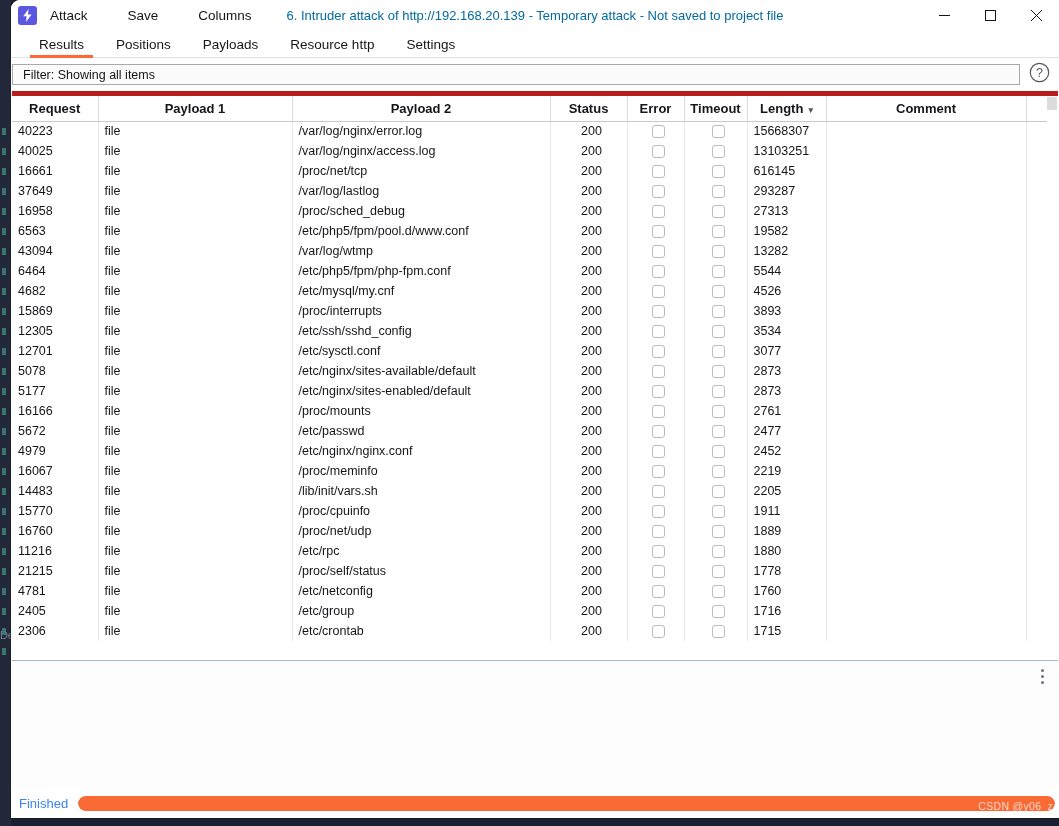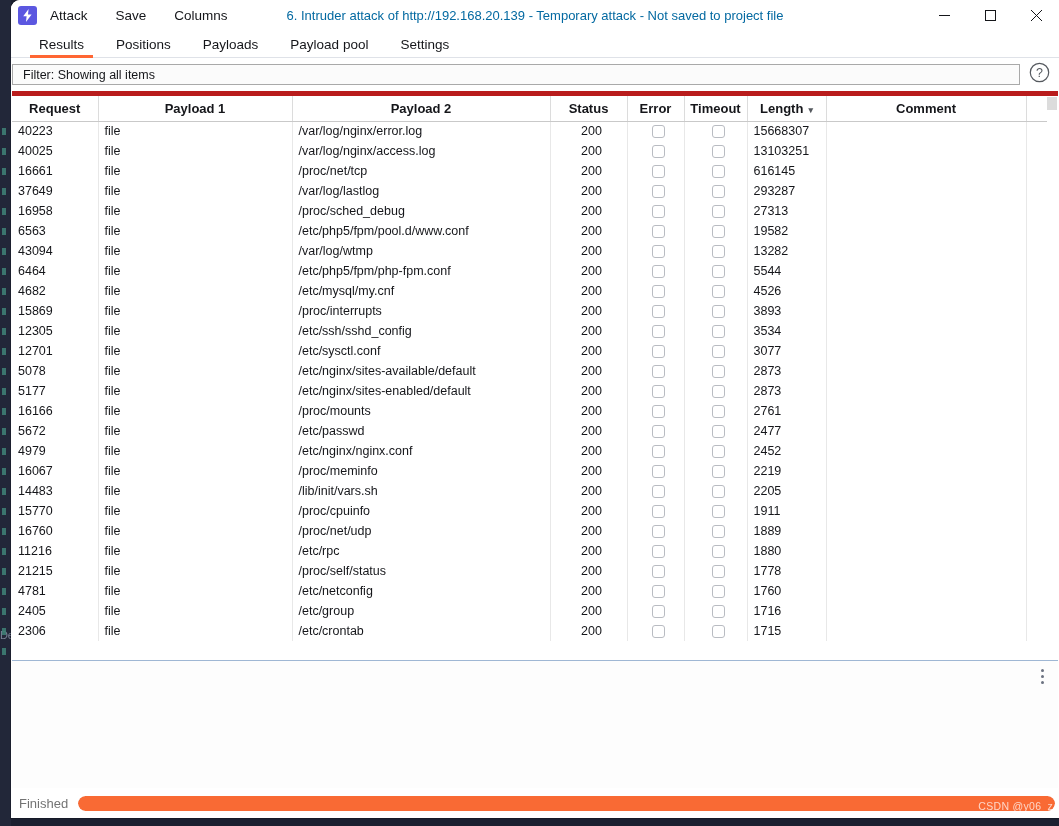--- a/index.html
+++ b/index.html
@@ -64,21 +64,21 @@
     margin-left: 7px;
     border-radius: 3px;
     background: #5b57e0;
     display: flex; align-items: center; justify-content: center;
     flex: none;
   }
   .app-icon svg { display: block; }
   .menu {
     display: flex; align-items: center;
     margin-left: 13px;
-    gap: 28px;
+    gap: 40px;
   }
   .menu-item {
     font-size: 13.5px;
     color: #15161a;
     cursor: default;
     line-height: 31px;
     white-space: nowrap;
   }
   #title-text {
     position: absolute;
@@ -261,21 +261,21 @@
     position: absolute;
     left: 0; bottom: 0;
     width: 1048px; height: 30px;
     background: #ffffff;
     display: flex;
     align-items: center;
     padding: 0 4px 0 8px;
   }
   #status-label {
     font-size: 13px;
-    color: #737373;
+    color: #3b82f6;
     margin-right: 10px;
     white-space: nowrap;
   }
   #progress-track {
     flex: 1;
     height: 15px;
     border-radius: 8px;
     background: #eceef2;
     overflow: hidden;
     position: relative;
@@ -371,21 +371,21 @@
             </svg>
         </span>
       </div>
     </div>
   </div>
 
   <div id="tabbar">
     <div class="tab active">Results</div>
     <div class="tab">Positions</div>
     <div class="tab">Payloads</div>
-    <div class="tab">Payload pool</div>
+    <div class="tab">Resource http</div>
     <div class="tab">Settings</div>
   </div>
 
   <div id="filterrow">
     <div id="filterbar">Filter: Showing all items</div>
     <div id="help-btn">
       <span>
         <svg width="21" height="21" viewBox="0 0 21 21">
           <circle cx="10.5" cy="10.5" r="9.2" fill="none" stroke="#55595f" stroke-width="1.2"></circle>
           <text x="10.5" y="15" text-anchor="middle" font-size="12.5" fill="#55595f" font-family="Liberation Sans, sans-serif">?</text>

